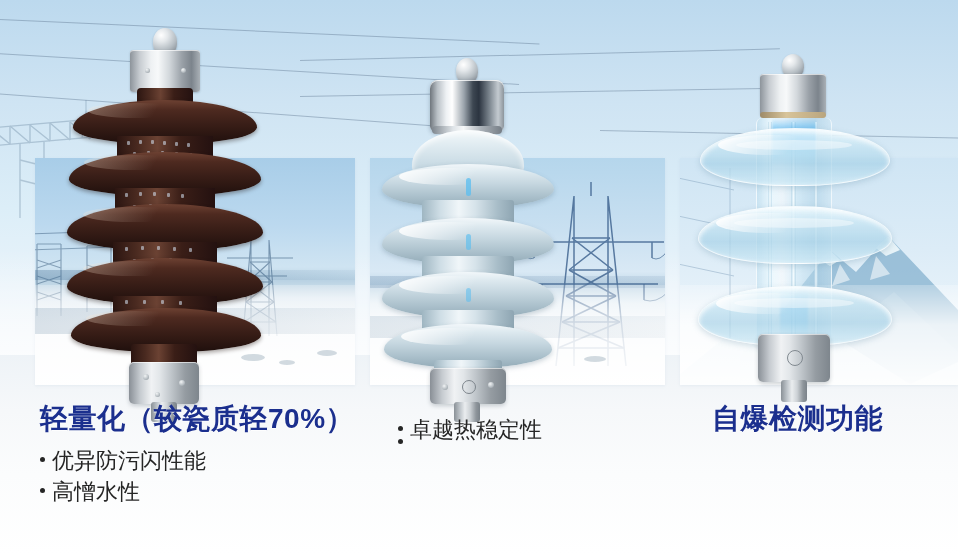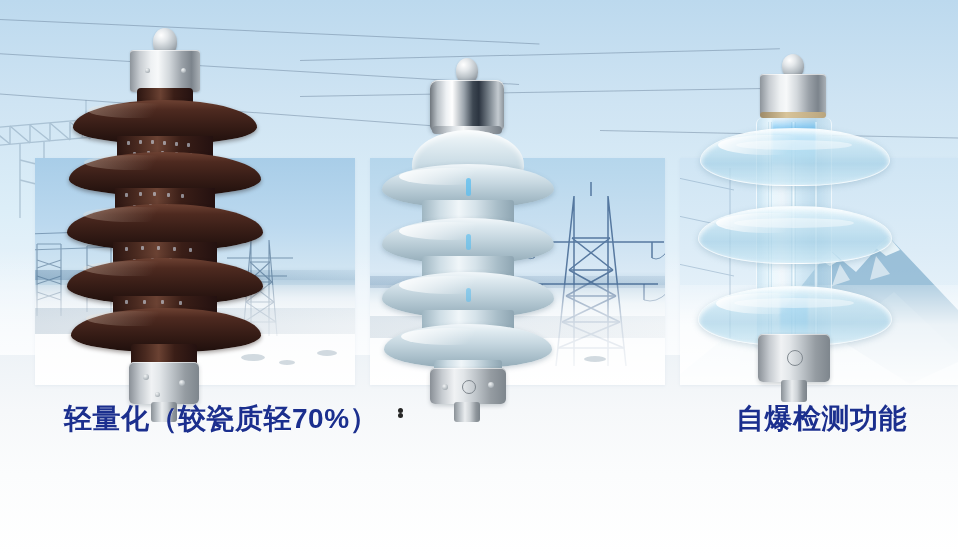--- a/index.html
+++ b/index.html
@@ -153,21 +153,20 @@
   .captions{position:absolute;left:0;top:404px;width:958px;height:150px;}
   .col{position:absolute;top:0;}
   .col1{left:40px;width:340px;}
   .col2{left:398px;width:270px;}
   .col3{left:712px;width:246px;}
 
   .c-title{
     font-size:28px;font-weight:bold;letter-spacing:.5px;
     color:#1b2f8e;line-height:1.1;white-space:nowrap;
     text-shadow:0 1px 0 rgba(255,255,255,.7);
-    margin-left:24px;
   }
   .c-list{margin:10px 0 0 0;padding:0;list-style:none;}
   .c-item{
     display:flex;align-items:baseline;gap:7px;
     font-size:22px;color:#262626;line-height:1.42;white-space:nowrap;
   }
   .c-dot{
     flex:0 0 auto;width:5px;height:5px;border-radius:50%;
     background:#262626;transform:translateY(-6px);
   }
@@ -430,26 +429,37 @@
 
     <div class="base-metal" style="left:70px;top:286px;width:72px;height:48px;"></div>
     <span style="position:absolute;left:99px;top:302px;width:14px;height:14px;border-radius:50%;border:1.4px solid #818990;"></span>
     <div class="stud" style="left:93px;top:332px;width:26px;height:22px;"></div>
   </div>
 
   <div class="captions">
 
     <div class="col col1">
       <div class="c-title">轻量化（较瓷质轻70%）</div>
+      <ul class="c-list">
+        <li class="c-item">
+          <span class="c-dot"></span>
+          <span>优异防污闪性能</span>
+        </li>
+        <li class="c-item">
+          <span class="c-dot"></span>
+          <span>高憎水性</span>
+        </li>
+      </ul>
     </div>
 
     <div class="col col2">
       <ul class="c-list">
         <li class="c-item">
           <span class="c-dot"></span>
+          <span>卓越热稳定性</span>
         </li>
         <li class="c-item">
           <span class="c-dot"></span>
         </li>
       </ul>
     </div>
 
     <div class="col col3">
       <div class="c-title">自爆检测功能</div>
     </div>

